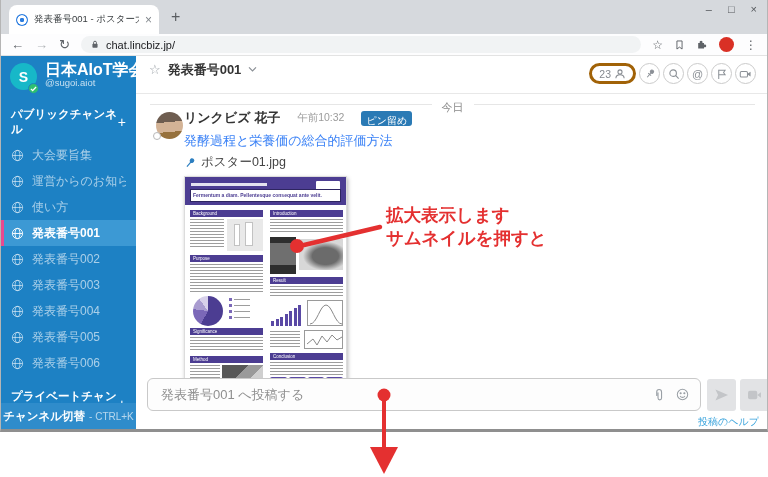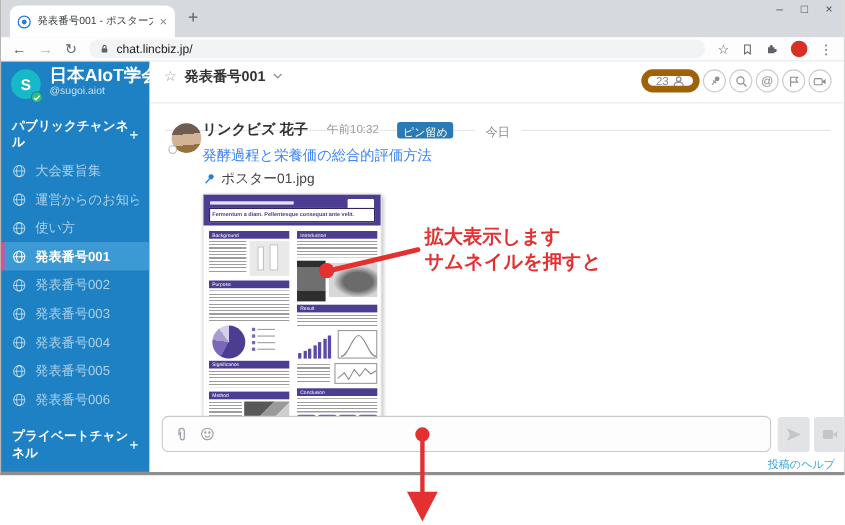--- a/index.html
+++ b/index.html
@@ -59,28 +59,28 @@
   .sb-switch .lab { font-size:11.5px; font-weight:bold; }
   .sb-switch .sc { font-size:10px; color:rgba(255,255,255,.65); }
   
   .main { position:relative; flex:1; background:#fff; overflow:hidden; }
   .chan-header { position:relative; height:38px; border-bottom:1px solid #e8e8e8; padding:5px 0 0 13px; }
   .ch-row1 { display:flex; align-items:center; gap:7px; height:17px; }
   .ch-star { font-size:13px; color:#9aa0a6; }
   .ch-name { font-size:13px; font-weight:bold; color:#333; }
   .ch-topic { font-size:10.5px; color:#555; margin-top:2px; white-space:nowrap; overflow:hidden; width:440px; }
   .ch-icons { position:absolute; right:11px; top:7px; display:flex; align-items:center; gap:3px; }
-  .pill { height:21px; border:6px solid #a16207; border-radius:11px; display:flex; align-items:center;
+  .pill { height:21px; border:3px solid #a16207; border-radius:11px; display:flex; align-items:center;
     gap:3px; padding:0 7px; color:#85898f; }
   .pill .cnt { font-size:10.5px; }
   .circ { width:21px; height:21px; border:1px solid #cbcbcb; border-radius:50%;
     display:flex; align-items:center; justify-content:center; color:#8b9096; }
   .circ .at { font-size:11px; }
   
-  .divider { position:absolute; left:14px; right:12px; top:41px; height:14px; text-align:center;margin-top:14px; }
+  .divider { position:absolute; left:14px; right:12px; top:41px; height:14px; text-align:center; }
   .divider::before { content:""; position:absolute; left:0; right:0; top:7px; border-top:1px solid #e6e6e6; }
   .divider span { position:relative; background:#fff; padding:0 10px; font-size:11px; color:#8a8a8a; }
   .message { position:absolute; left:20px; top:54px; right:8px; }
   .m-avatar { position:absolute; left:0; top:2px; width:27px; height:27px; border-radius:50%;
     background:linear-gradient(175deg,#6e5d50 0 38%,#d3b396 38% 72%,#96713d 72% 100%); }
   .m-presence { position:absolute; left:-3px; top:22px; width:8px; height:8px; border-radius:50%;
     background:#fff; border:1.5px solid #b9b9b9; }
   .m-body { margin-left:28px; }
   .m-head { display:flex; align-items:center; gap:17px; height:16px; }
   .m-author { font-size:13px; font-weight:bold; color:#333; }
@@ -274,20 +274,24 @@
 
         <div class="sb-sec" style="margin-top:6px">
           <span>プライベートチャンネル</span>
           <span class="plus">+</span>
         </div>
         <div class="sb-sec" style="margin-top:8px">
           <span>ダイレクトメッセージ</span>
           <span class="plus">+</span>
         </div>
 
+        <div class="sb-switch">
+          <span class="lab">チャンネル切替</span>
+          <span class="sc">- CTRL+K</span>
+        </div>
       </aside>
 
       <main class="main">
         <header class="chan-header">
           <div class="ch-row1">
             <span class="ch-star">☆</span>
             <span class="ch-name">発表番号001</span>
             <svg width="9" height="7" viewBox="0 0 10 8">
                 <path d="M1 1.5l4 4 4-4" fill="none" stroke="#8b9096" stroke-width="1.4"></path>
               </svg>
@@ -441,20 +445,21 @@
               <div class="p-pills" style="left:85px;top:206px;width:73px;">
                   <i></i>
                   <i></i>
                   <i></i>
                 </div>
             </div>
           </div>
         </div>
 
         <div class="composer-box">
+          <input type="text" placeholder="発表番号001 へ投稿する" style="">
           <span class="c-ic">
             <svg width="13" height="14" viewBox="0 0 14 15" stroke="currentColor" fill="none" stroke-width="1.2" stroke-linecap="round">
                 <path d="M4 8V4.2a2.6 2.6 0 0 1 5.2 0v6.6a1.9 1.9 0 0 1-3.8 0V5.2"></path>
               </svg>
           </span>
           <span class="c-ic">
             <svg width="13" height="13" viewBox="0 0 14 14" stroke="currentColor" fill="none" stroke-width="1.1">
                 <circle cx="7" cy="7" r="5.6"></circle>
                 <circle cx="5" cy="5.6" r="0.6" fill="currentColor"></circle>
                 <circle cx="9" cy="5.6" r="0.6" fill="currentColor"></circle>

